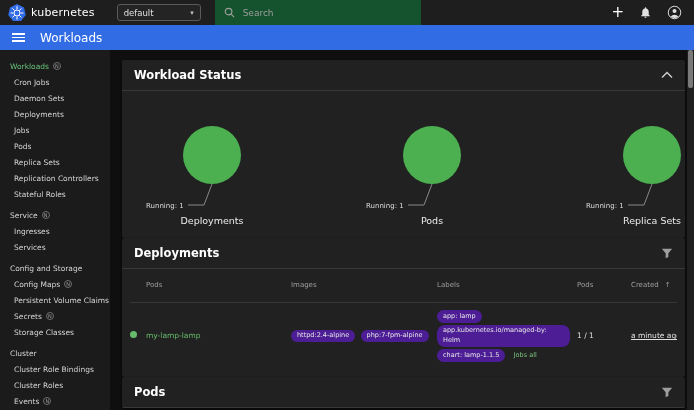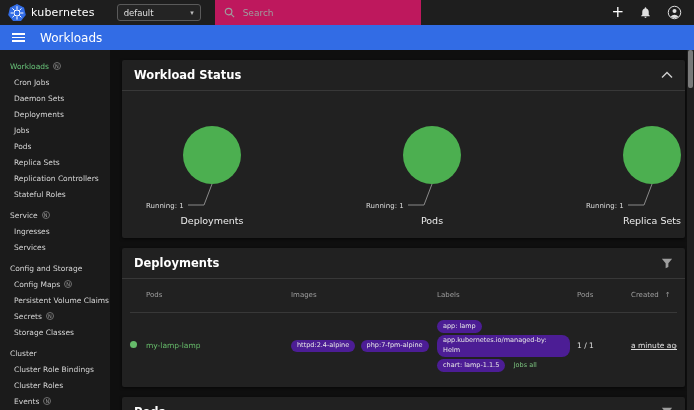--- a/index.html
+++ b/index.html
@@ -9,21 +9,21 @@
   
   .topbar { height:25px; background:#1e1e1e; display:flex; align-items:center;
             padding:0 8px; position:relative; z-index:5; }
   .brand { display:flex; align-items:center; gap:5px; }
   .brand-text { color:#fff; font-size:11px; letter-spacing:.2px; }
   .ns-select { margin-left:22px; width:84px; height:17px; border:1px solid #5a5a5a;
                border-radius:3px; background:#242424; color:#e0e0e0; font-size:8.5px;
                display:flex; align-items:center; justify-content:space-between;
                padding:0 6px; cursor:pointer; }
   .ns-caret { color:#bdbdbd; font-size:7px; }
-  .search { margin-left:14px; width:206px; height:25px; background:#be185d;
+  .search { margin-left:14px; width:206px; height:25px; background:#14532d;
             display:flex; align-items:center; gap:8px; padding:0 9px; }
   .search input { background:transparent; border:none; outline:none; color:#bdbdbd;
                   font-size:9px; width:150px; font-family:inherit; }
   .search input::placeholder { color:#9e9e9e; }
   .topbar-right { margin-left:auto; display:flex; align-items:center; gap:15px;
                   padding-right:4px; }
   .plus-btn { color:#fff; font-size:15px; line-height:1; cursor:pointer; }
   .icon-btn { cursor:pointer; display:flex; align-items:center; }
 
   
@@ -45,21 +45,21 @@
               color:#d6d6d6; font-size:7.5px; white-space:nowrap; cursor:pointer; }
   .nav-item.child { padding-left:14px; }
   .nav-item.active { color:#69c57a; }
   .nav-item.section { cursor:default; }
   .group { margin-bottom:5px; }
   .badge { width:8px; height:8px; min-width:8px; border:1px solid #6f6f6f;
            border-radius:50%; font-size:5px; color:#9e9e9e; display:inline-flex;
            align-items:center; justify-content:center; line-height:1; }
 
   
-  .card { background:#212121; border-radius:2px; margin-bottom:10px;
+  .card { background:#212121; border-radius:2px; 
           box-shadow:0 1px 3px rgba(0,0,0,.6); overflow:hidden; }
   .card-header { display:flex; align-items:center; justify-content:space-between;
                  padding:8px 12px; border-bottom:1px solid #383838; }
   .card-title { color:#fff; font-size:11.5px; font-weight:bold; }
 
   
   .charts { display:flex; padding:10px 0 12px;gap:40px; }
   .chart { flex:1; display:flex; flex-direction:column; align-items:center; }
   .chart svg .callout { fill:none; stroke:#8a8a8a; stroke-width:1; }
   .chart svg .legend { font-size:7px; fill:#dcdcdc; font-family:"DejaVu Sans",sans-serif; }

